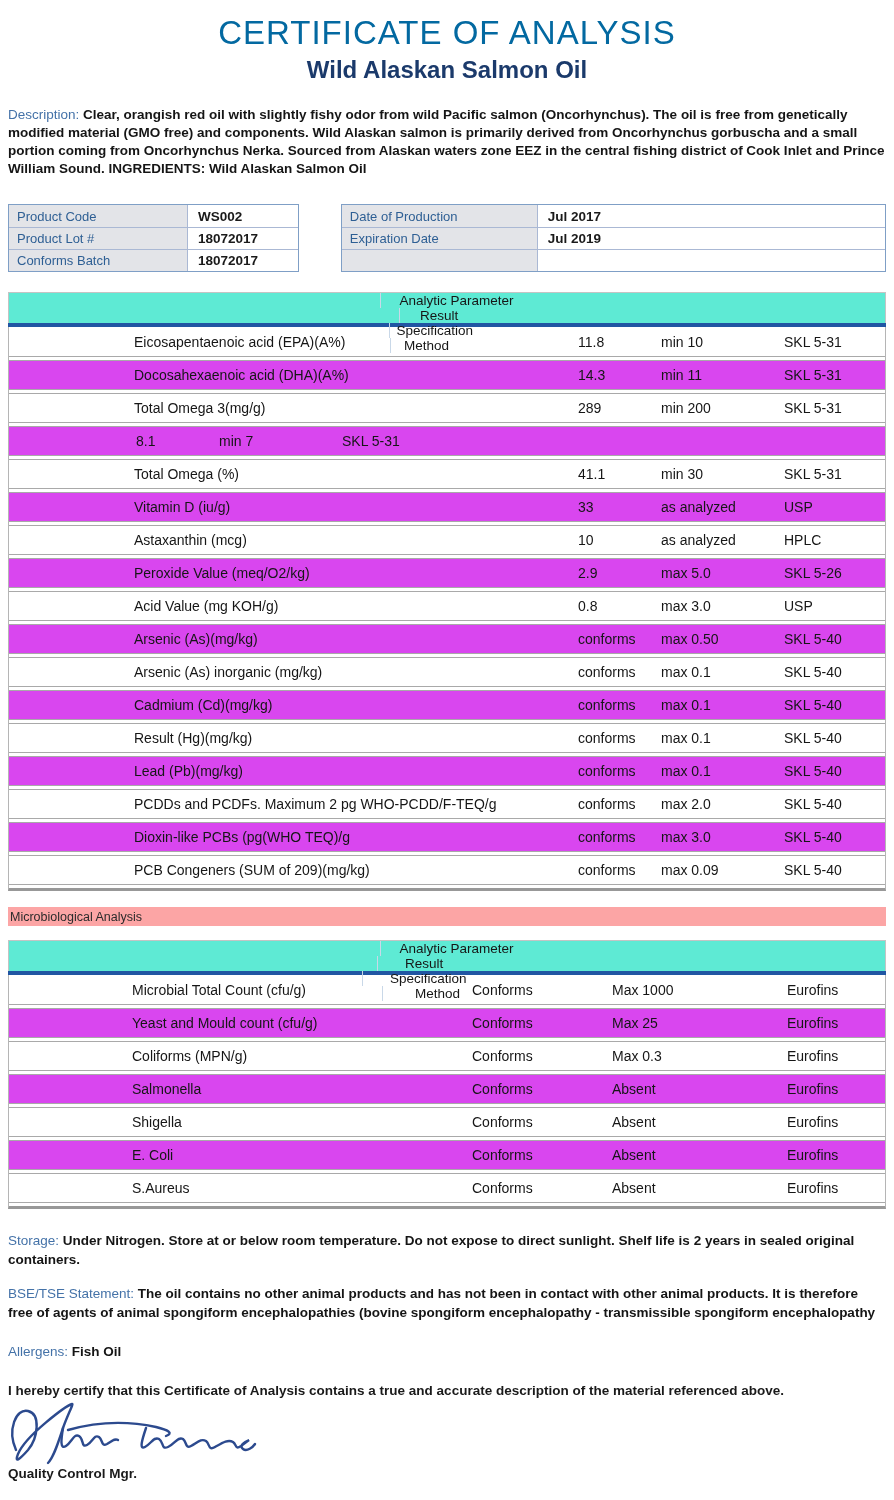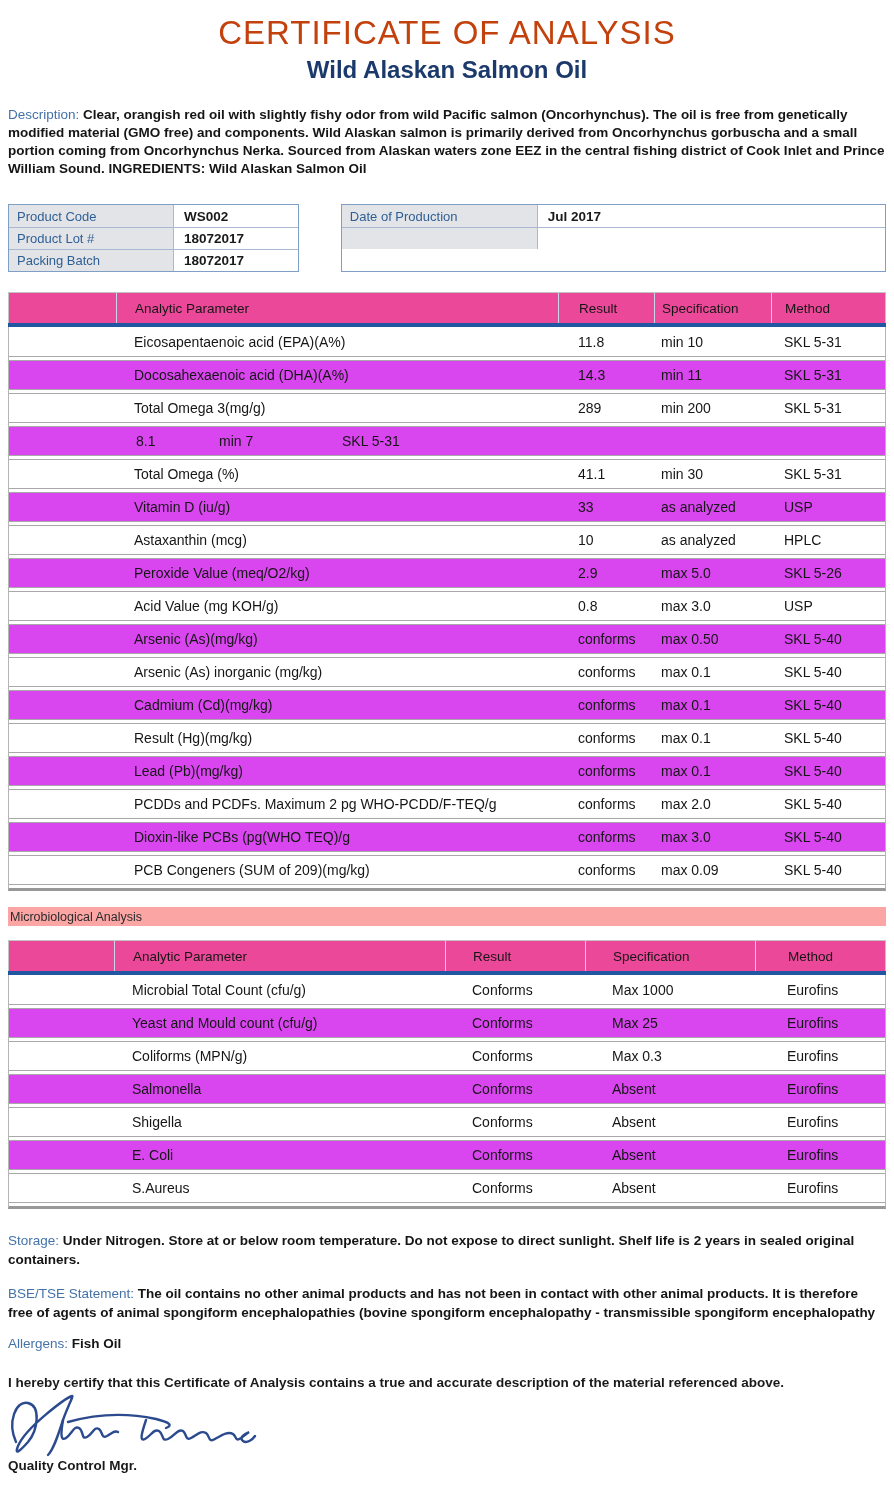--- a/index.html
+++ b/index.html
@@ -11,21 +11,21 @@
     overflow: hidden;
   }
   .page { padding: 0 8px; }
 
   
   .title {
     margin-top: 14px;
     text-align: center;
     font-size: 33px;
     letter-spacing: 1px;
-    color: #c2410c;
+    color: #0369a1;
     font-weight: 400;
   }
   .subtitle {
     margin-top: 4px;
     text-align: center;
     font-size: 24px;
     color: #1b3a6b;
     font-weight: 700;
   }
 
@@ -50,42 +50,43 @@
   .info-tr { display: flex; height: 22px; border-top: 1px solid #aab8d4; }
   .info-tr:first-child { border-top: none; }
   .info-label {
     background: #e3e4e8;
     color: #2e5f94;
     font-size: 13px;
     display: flex; align-items: center;
     padding-left: 8px;
     border-right: 1px solid #aab8d4;
   }
-  .info-box.left .info-label { width: 165px; }
+  .info-box.left .info-label { width: 179px; }
   .info-box.right .info-label { width: 196px; }
   .info-value {
     flex: 1;
     font-size: 13.5px;
     font-weight: 700;
     display: flex; align-items: center;
     padding-left: 10px;
     background: #fff;
   }
 
   
   .tbl { margin-top: 20px; }
   .thead {
     display: flex;
     height: 31px;
     align-items: center;
-    background: #ec4899;
+    background: #5eead4;
     border: 1px solid #c4c4c4;
     border-bottom: none;
     font-size: 13.5px;
     color: #161616;
+    flex-direction: column;
   }
   .thead > div { height: 100%; display: flex; align-items: center; }
   .thead > div + div { border-left: 1px solid #c9d8e8; }
   .blue-bar { height: 4px; background: #2156a3; }
   .tbody {
     border-left: 1px solid #b5b5b5;
     border-right: 1px solid #b5b5b5;
     border-bottom: 3px solid #989898;
     padding-bottom: 3px;
   }
@@ -126,21 +127,21 @@
     align-items: center;
     padding-left: 2px;
     font-size: 12.5px;
     color: #2b2b2b;
   }
 
   
   .foot { font-size: 13.5px; line-height: 19px; font-weight: 700; color: #151515; }
   .storage { margin-top: 22px; }
   .bse { margin-top: 15px; }
-  .allergens { margin-top: 12px; }
+  .allergens { margin-top: 20px; }
   .certify { margin-top: 22px; font-size: 13.5px; font-weight: 700; }
 
   .sig-wrap { margin-top: 2px; height: 66px; }
   .sig-role { font-size: 13.5px; font-weight: 700; margin-top: 0; }
 </style>
 </head>
 <body>
 
 <div class="page">
 
@@ -153,28 +154,32 @@
     <div class="info-box left">
       <div class="info-tr">
         <div class="info-label">Product Code</div>
         <div class="info-value">WS002</div>
       </div>
       <div class="info-tr">
         <div class="info-label">Product Lot #</div>
         <div class="info-value">18072017</div>
       </div>
       <div class="info-tr">
-        <div class="info-label">Packing Batch</div>
+        <div class="info-label">Conforms Batch</div>
         <div class="info-value">18072017</div>
       </div>
     </div>
     <div class="info-box right">
       <div class="info-tr">
         <div class="info-label">Date of Production</div>
         <div class="info-value">Jul 2017</div>
+      </div>
+      <div class="info-tr">
+        <div class="info-label">Expiration Date</div>
+        <div class="info-value">Jul 2019</div>
       </div>
       <div class="info-tr">
         <div class="info-label"></div>
         <div class="info-value"></div>
       </div>
     </div>
   </div>
 
   <div class="tbl">
     <div class="thead">

